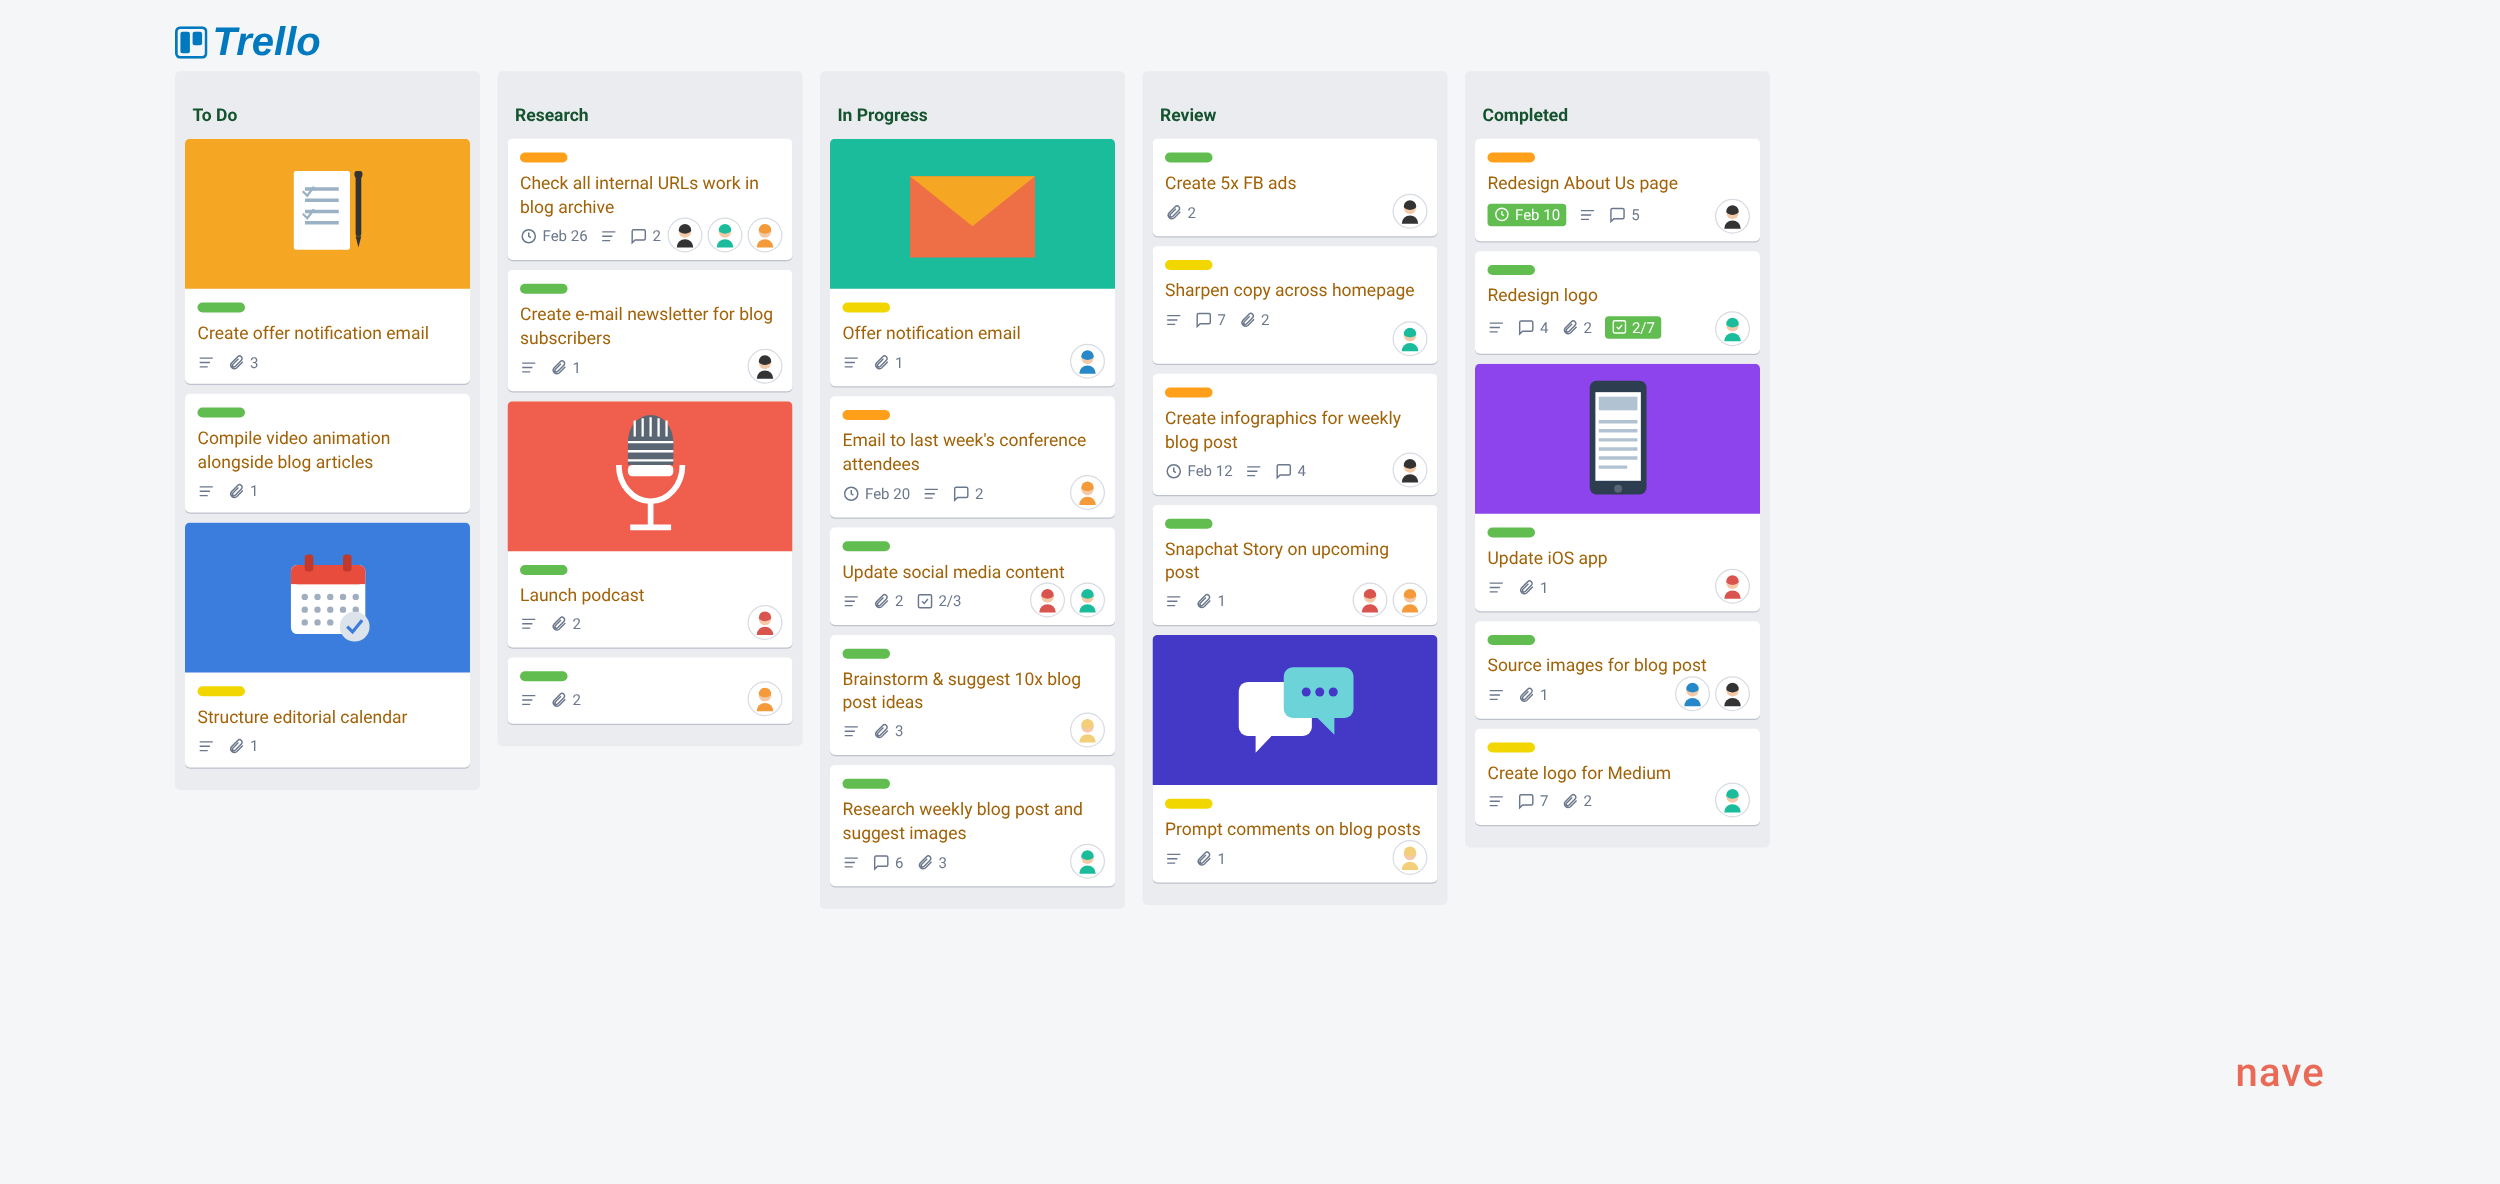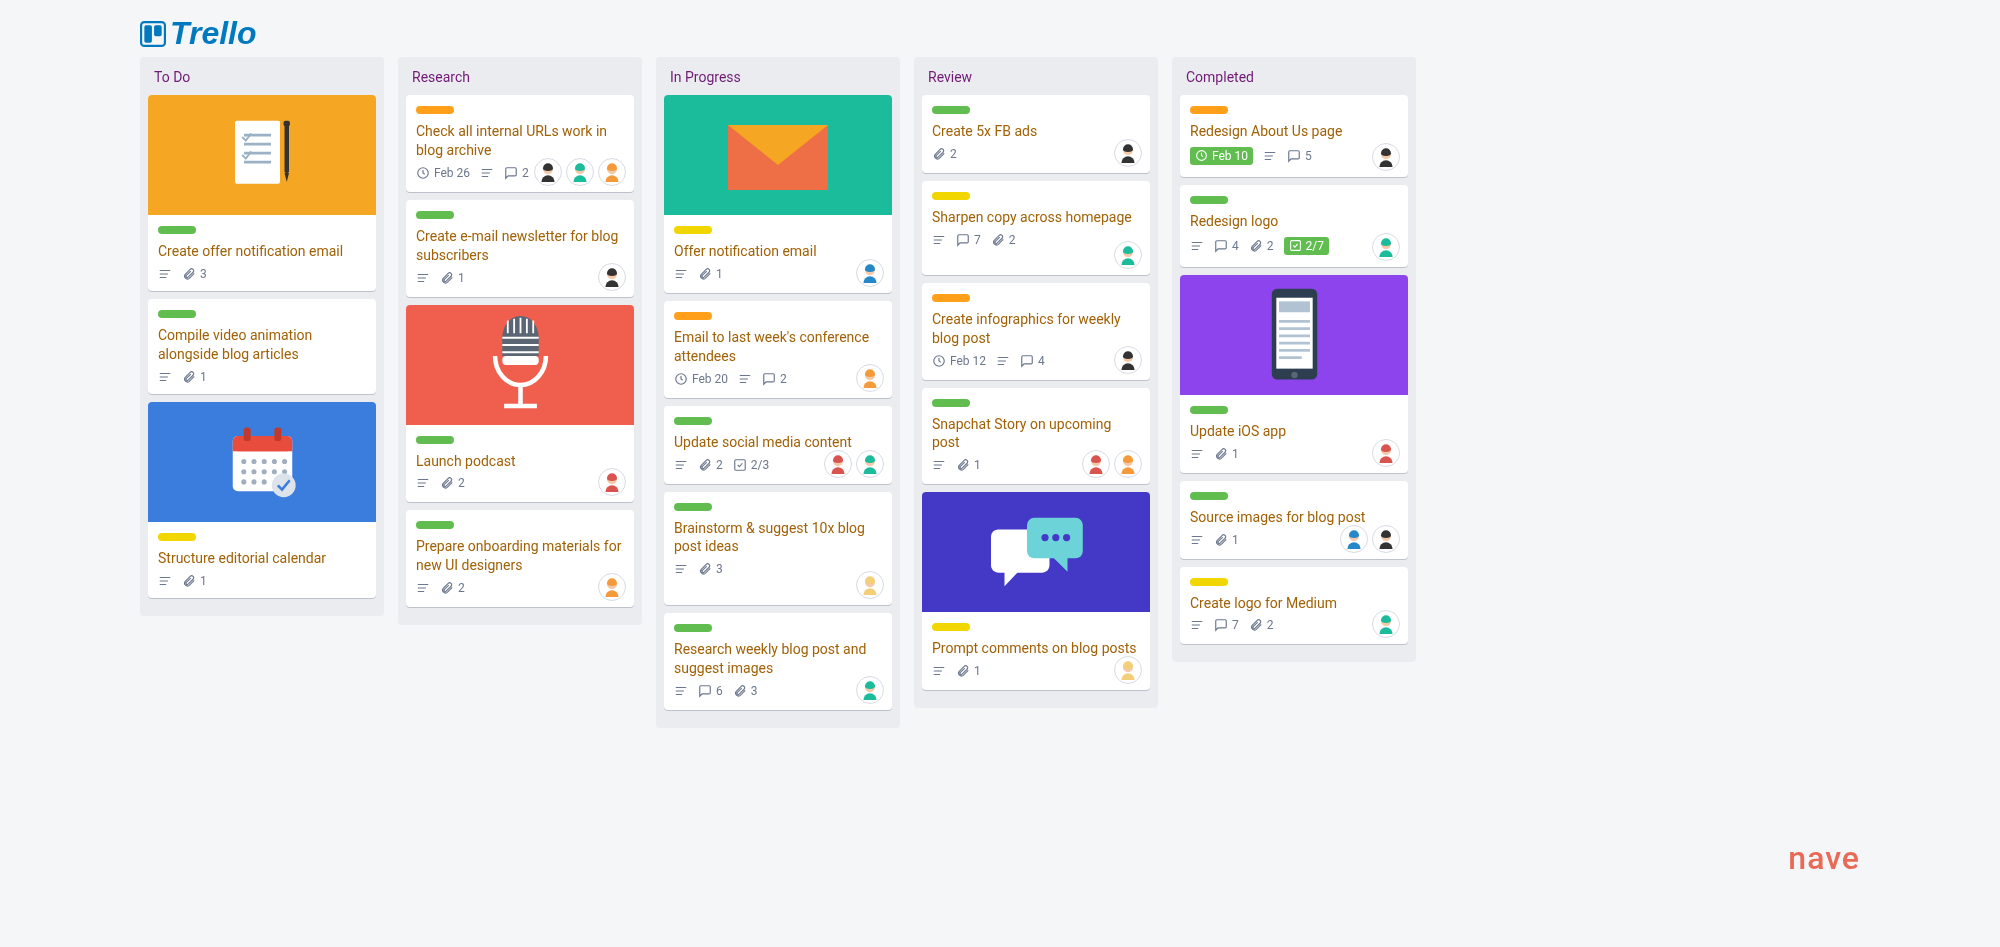--- a/index.html
+++ b/index.html
@@ -28,23 +28,24 @@
 }
 .column {
   width: 244px;
   background: #ebecf0;
   border-radius: 4px;
   padding: 8px 8px 10px 8px;
   flex-shrink: 0;
 }
 .col-title {
   font-size: 14px;
-  font-weight: 400;
-  color: #701a75;
+  font-weight: 700;
+  color: #14532d;
   padding: 4px 6px 10px 6px;
+  margin-top: 16px;
 }
 .card {
   background: #fff;
   border-radius: 4px;
   box-shadow: 0 1px 0 rgba(9,30,66,.2);
   margin-bottom: 8px;
   overflow: hidden;
   position: relative;
   cursor: pointer;
 }
@@ -338,21 +339,21 @@
             <div class="avatar">
               <svg viewBox="0 0 40 40">
                 <circle cx="20" cy="15" r="9" fill="#f4c9a8"></circle>
                 <path d="M11 13 a9 9 0 0 1 18 0 a9 5 0 0 1 -18 0" fill="#d9534f"></path>
                 <path d="M8 38 a12 12 0 0 1 24 0 z" fill="#d9534f"></path>
               </svg>
             </div>
           </div></div>
       </div>
       <div class="card">
-        <div class="card-body" style="padding-bottom: 12px; min-height: 52px;"><span class="label green"></span><div class="card-title">Prepare onboarding materials for new UI designers</div><div class="badges">
+        <div class="card-body" style="padding-bottom: 12px; min-height: 52px;"><span class="label green"></span><div class="badges">
             <span class="badge">
               <svg width="14" height="14" viewBox="0 0 24 24" fill="none" stroke="#6b778c" stroke-width="2">
                 <line x1="3" y1="6" x2="21" y2="6"></line>
                 <line x1="3" y1="12" x2="17" y2="12"></line>
                 <line x1="3" y1="18" x2="14" y2="18"></line>
               </svg>
             </span>
             <span class="badge">
               <svg width="14" height="14" viewBox="0 0 24 24" fill="none" stroke="#6b778c" stroke-width="2">
                 <path d="M21 11l-8.5 8.5a5 5 0 01-7-7L14 4a3.5 3.5 0 015 5l-8.5 8.5a2 2 0 01-3-3L15 7"></path>
@@ -468,21 +469,21 @@
             <div class="avatar">
               <svg viewBox="0 0 40 40">
                 <circle cx="20" cy="15" r="9" fill="#f4c9a8"></circle>
                 <path d="M11 13 a9 9 0 0 1 18 0 a9 5 0 0 1 -18 0" fill="#1abc9c"></path>
                 <path d="M8 38 a12 12 0 0 1 24 0 z" fill="#1abc9c"></path>
               </svg>
             </div>
           </div></div>
       </div>
       <div class="card">
-        <div class="card-body" style="padding-bottom: 29px; min-height: 52px;"><span class="label green"></span><div class="card-title">Brainstorm &amp; suggest 10x blog post ideas</div><div class="badges">
+        <div class="card-body" style="padding-bottom: 12px; min-height: 52px;"><span class="label green"></span><div class="card-title">Brainstorm &amp; suggest 10x blog post ideas</div><div class="badges">
             <span class="badge">
               <svg width="14" height="14" viewBox="0 0 24 24" fill="none" stroke="#6b778c" stroke-width="2">
                 <line x1="3" y1="6" x2="21" y2="6"></line>
                 <line x1="3" y1="12" x2="17" y2="12"></line>
                 <line x1="3" y1="18" x2="14" y2="18"></line>
               </svg>
             </span>
             <span class="badge">
               <svg width="14" height="14" viewBox="0 0 24 24" fill="none" stroke="#6b778c" stroke-width="2">
                 <path d="M21 11l-8.5 8.5a5 5 0 01-7-7L14 4a3.5 3.5 0 015 5l-8.5 8.5a2 2 0 01-3-3L15 7"></path>

